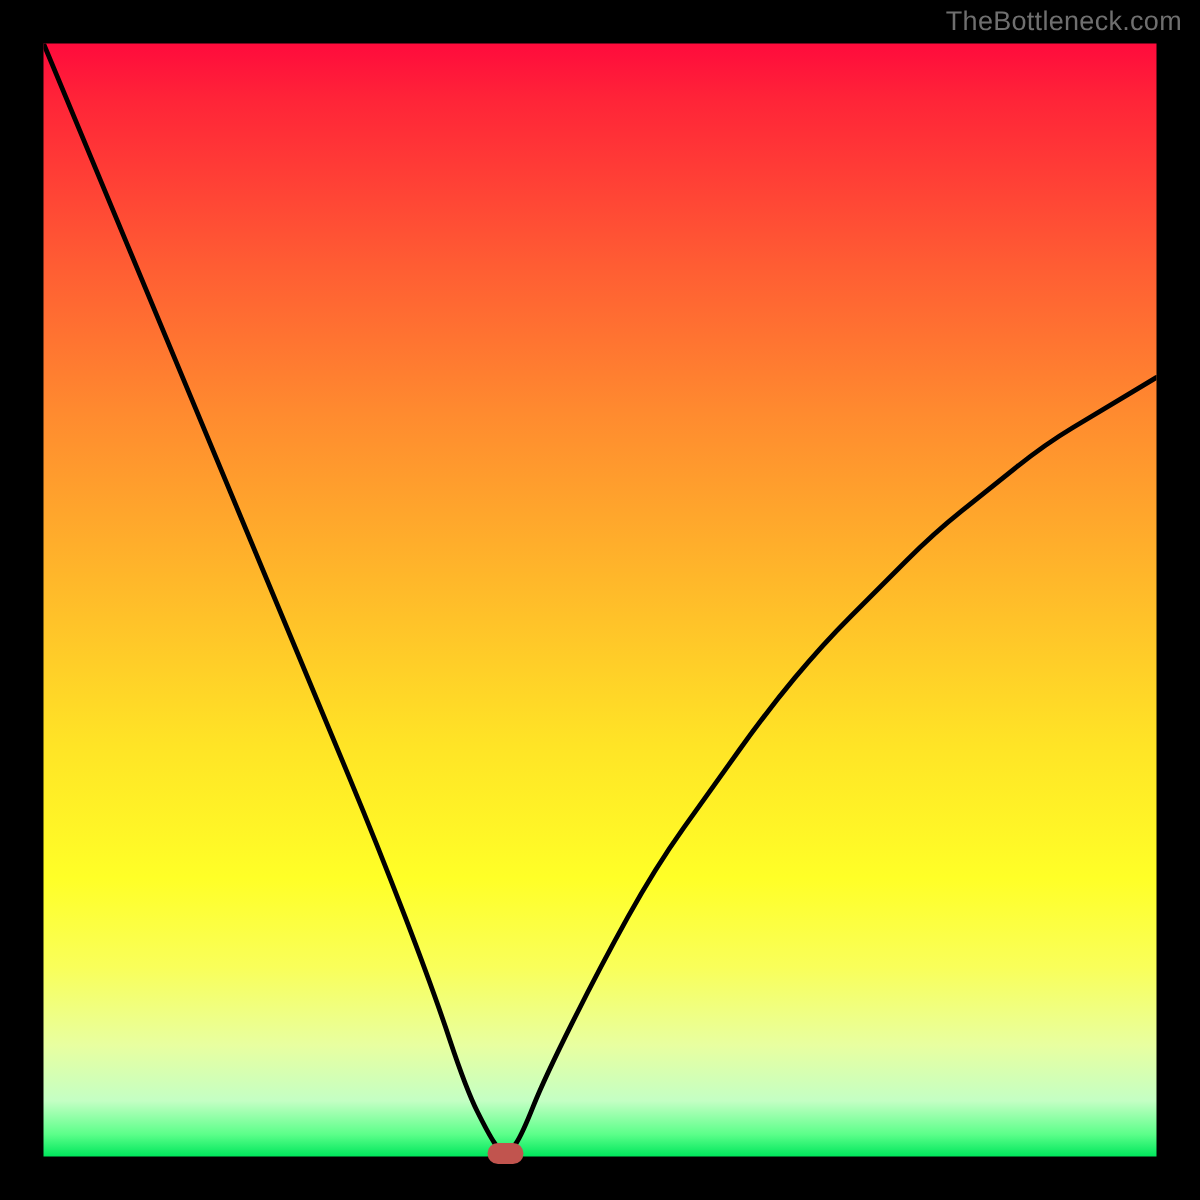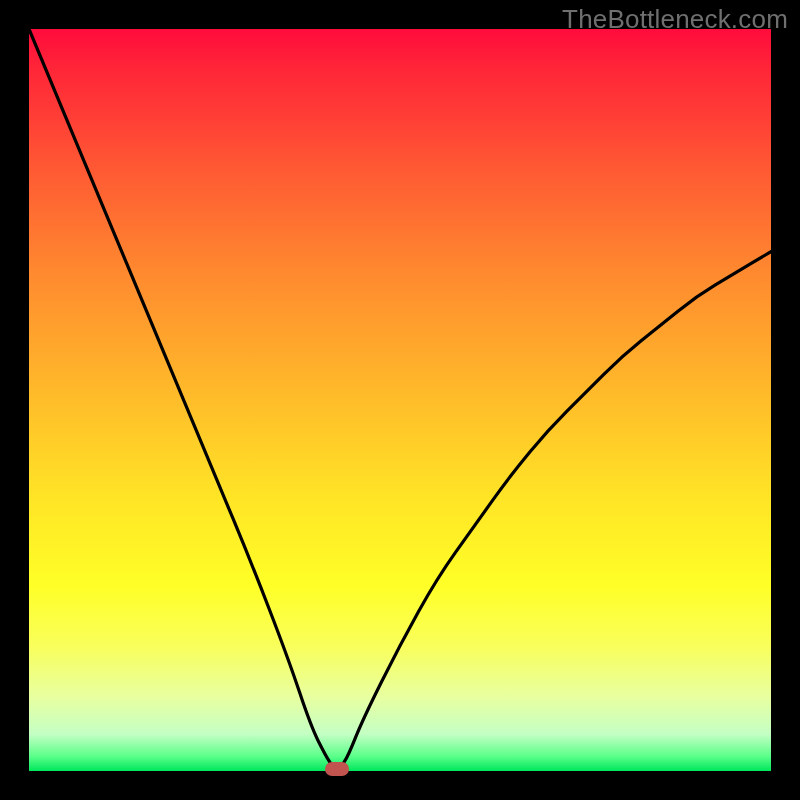--- a/index.html
+++ b/index.html
@@ -31,21 +31,21 @@
       #c4ffc4 95%,
       #5cff8a 98%,
       #00e65c 100%
     );
   }
   .attribution {
     position: absolute;
     top: 4px;
     right: 12px;
     color: #6f6f6f;
-    font-size: 26px;
+    font-size: 18px;
     font-weight: 500;
     letter-spacing: 0.2px;
   }
   svg.curve {
     position: absolute;
     left: 29px;
     top: 29px;
     width: 742px;
     height: 742px;
     pointer-events: none;

